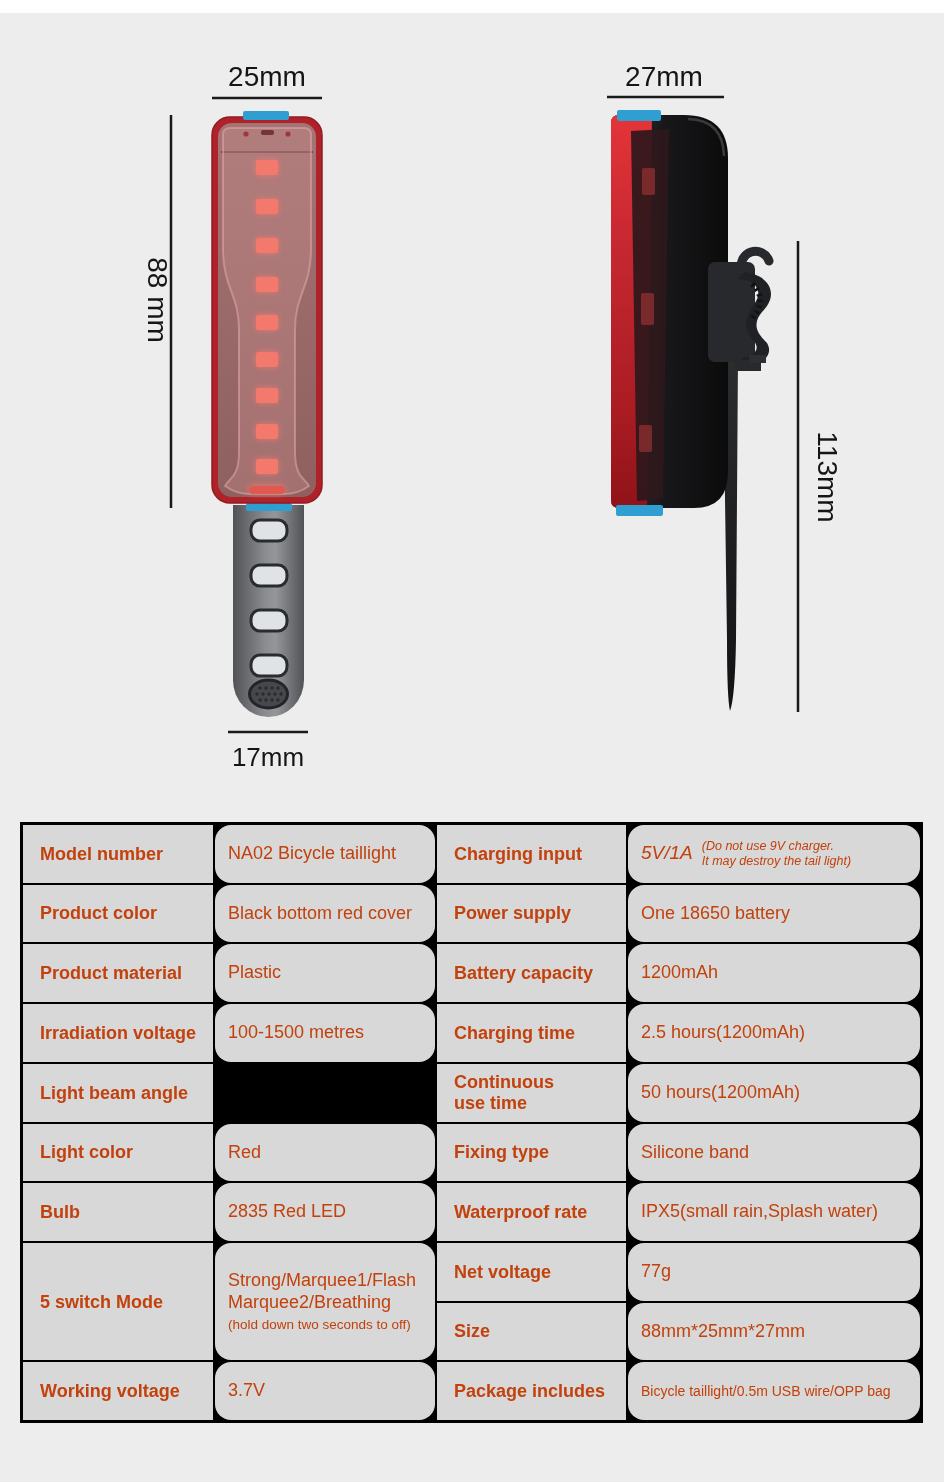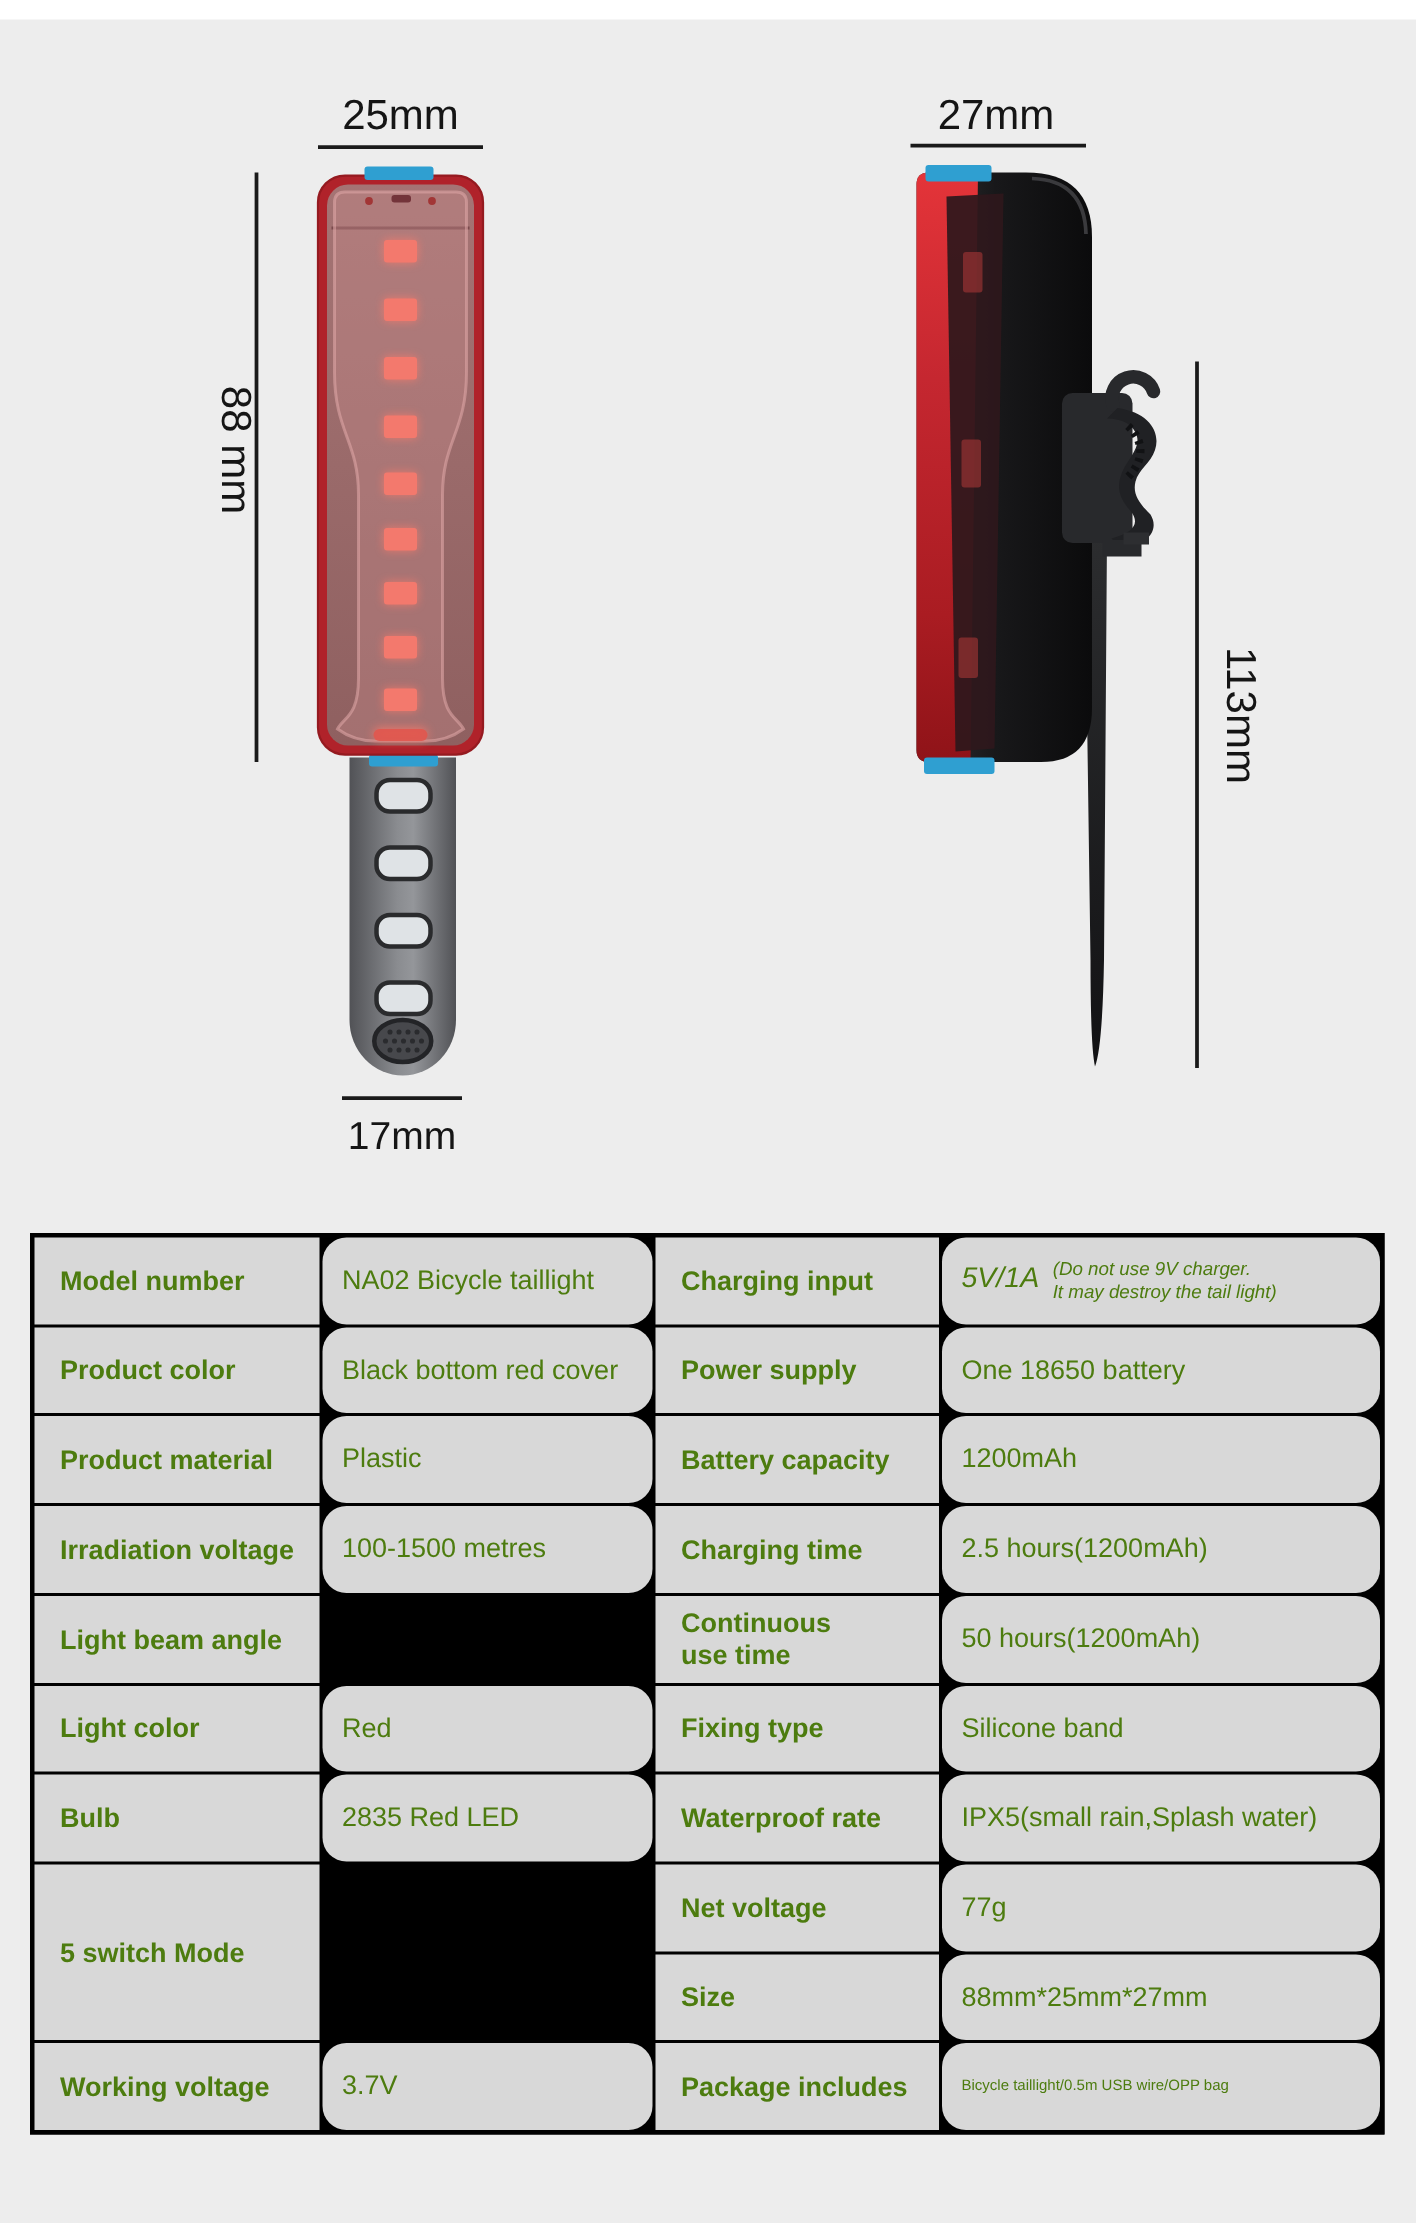--- a/index.html
+++ b/index.html
@@ -7,25 +7,25 @@
           font-family:"Liberation Sans", sans-serif; overflow:hidden; }
   .top-strip { position:absolute; top:0; left:0; width:944px; height:13px; background:#ffffff; }
   svg.diagram { position:absolute; top:0; left:0; display:block; }
   .dim-text { font-size:28px; fill:#151515; }
   .dim-text-sm { font-size:26px; fill:#151515; }
 
   .spec-table { position:absolute; left:20px; top:822px; width:903px; height:601px;
                 box-sizing:border-box; border:3px solid #000; background:#000;
                 display:grid; grid-template-columns:190px 220px 189px 1fr;
                 grid-template-rows:repeat(10, 1fr); gap:2px; }
-  .cell { background:#d8d8d8; display:flex; align-items:center; color:#4d7c0f;
+  .cell { background:#d8d8d8; display:flex; align-items:center; color:#c2410c;
           box-sizing:border-box; overflow:hidden; }
   .lab  { font-weight:bold; font-size:18px; padding-left:17px; padding-right:4px; line-height:1.12; }
   .val  { font-size:18px; padding-left:13px; padding-right:6px; line-height:1.2;border-radius:16px; }
-  .val-sm { font-size:10px; }
+  .val-sm { font-size:14px; }
   .wrap-narrow { display:inline-block; width:132px; }
   .charging-val { gap:9px;font-style:italic; }
   .note { font-size:12.5px; line-height:1.18; }
   .col { flex-direction:column; align-items:flex-start; justify-content:center; }
   .mode-note { font-size:13.5px; margin-top:3px; }
 </style>
 </head>
 <body>
 
 <div class="page">
@@ -216,20 +216,25 @@
     <div class="cell val" style="grid-area:6/2">Red</div>
     <div class="cell lab" style="grid-area:6/3">Fixing type</div>
     <div class="cell val" style="grid-area:6/4">Silicone band</div>
 
     <div class="cell lab" style="grid-area:7/1">Bulb</div>
     <div class="cell val" style="grid-area:7/2">2835 Red LED</div>
     <div class="cell lab" style="grid-area:7/3">Waterproof rate</div>
     <div class="cell val" style="grid-area:7/4">IPX5(small rain,Splash water)</div>
 
     <div class="cell lab" style="grid-area:8/1/10/2">5 switch Mode</div>
+    <div class="cell val col" style="grid-area:8/2/10/3">
+      <span>Strong/Marquee1/Flash</span>
+      <span>Marquee2/Breathing</span>
+      <span class="mode-note">(hold down two seconds to off)</span>
+    </div>
     <div class="cell lab" style="grid-area:8/3">Net voltage</div>
     <div class="cell val" style="grid-area:8/4">77g</div>
     <div class="cell lab" style="grid-area:9/3">Size</div>
     <div class="cell val" style="grid-area:9/4">88mm*25mm*27mm</div>
 
     <div class="cell lab" style="grid-area:10/1">Working voltage</div>
     <div class="cell val" style="grid-area:10/2">3.7V</div>
     <div class="cell lab" style="grid-area:10/3">Package includes</div>
     <div class="cell val val-sm" style="grid-area:10/4">Bicycle taillight/0.5m USB wire/OPP bag</div>
   </div>

